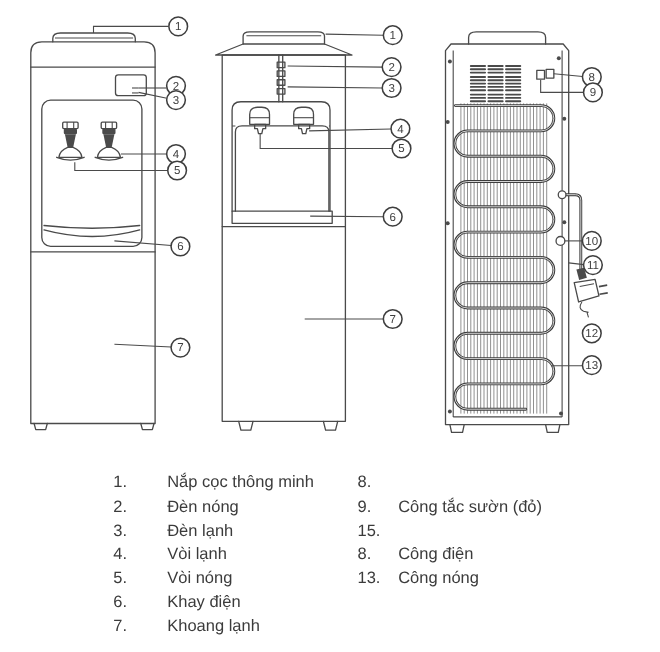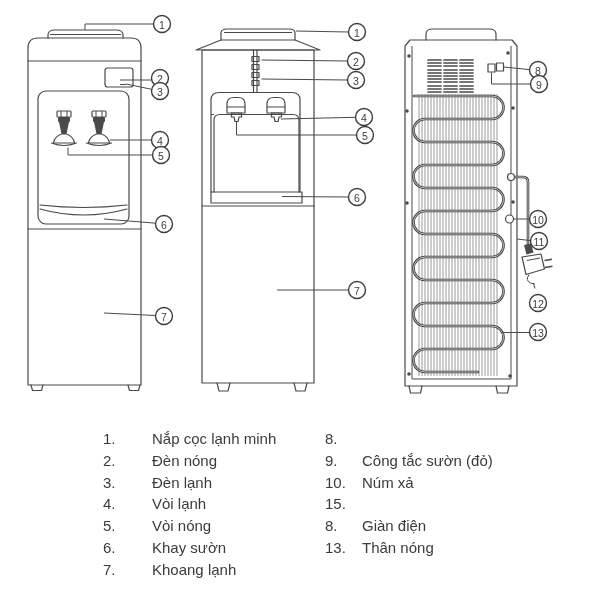--- a/index.html
+++ b/index.html
@@ -255,66 +255,62 @@
       <circle cx="538" cy="332" r="8.5"></circle>
           <text x="538" y="332.5">13</text>
         </g>
   </g>
 </svg>
 
 <div class="legend">
   <div class="col col-left">
     <div class="row">
       <span class="num">1.</span>
-      <span class="lbl">Nắp cọc lạnh minh</span>
+      <span class="lbl">Nắp cọc thông minh</span>
         </div>
     <div class="row">
       <span class="num">2.</span>
       <span class="lbl">Đèn nóng</span>
         </div>
     <div class="row">
       <span class="num">3.</span>
       <span class="lbl">Đèn lạnh</span>
         </div>
     <div class="row">
       <span class="num">4.</span>
       <span class="lbl">Vòi lạnh</span>
         </div>
     <div class="row">
       <span class="num">5.</span>
       <span class="lbl">Vòi nóng</span>
         </div>
     <div class="row">
       <span class="num">6.</span>
-      <span class="lbl">Khay sườn</span>
+      <span class="lbl">Khay điện</span>
         </div>
     <div class="row">
       <span class="num">7.</span>
       <span class="lbl">Khoang lạnh</span>
         </div>
   </div>
   <div class="col col-right">
     <div class="row">
       <span class="num">8.</span>
         </div>
     <div class="row">
       <span class="num">9.</span>
       <span class="lbl">Công tắc sườn (đỏ)</span>
         </div>
     <div class="row">
-      <span class="num">10.</span>
-      <span class="lbl">Núm xả</span>
-        </div>
-    <div class="row">
       <span class="num">15.</span>
         </div>
     <div class="row">
       <span class="num">8.</span>
-      <span class="lbl">Giàn điện</span>
+      <span class="lbl">Công điện</span>
         </div>
     <div class="row">
       <span class="num">13.</span>
-      <span class="lbl">Thân nóng</span>
+      <span class="lbl">Công nóng</span>
         </div>
   </div>
 </div>
 
 </div>
 
 </body></html>

